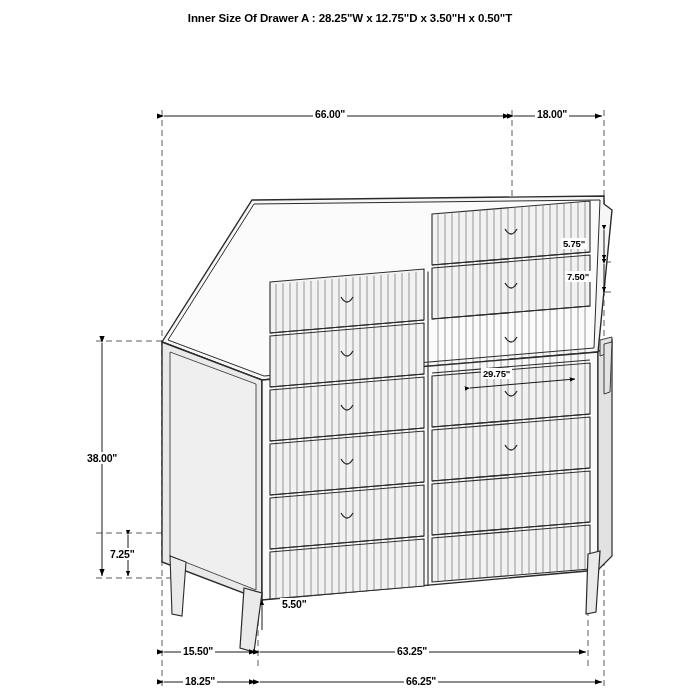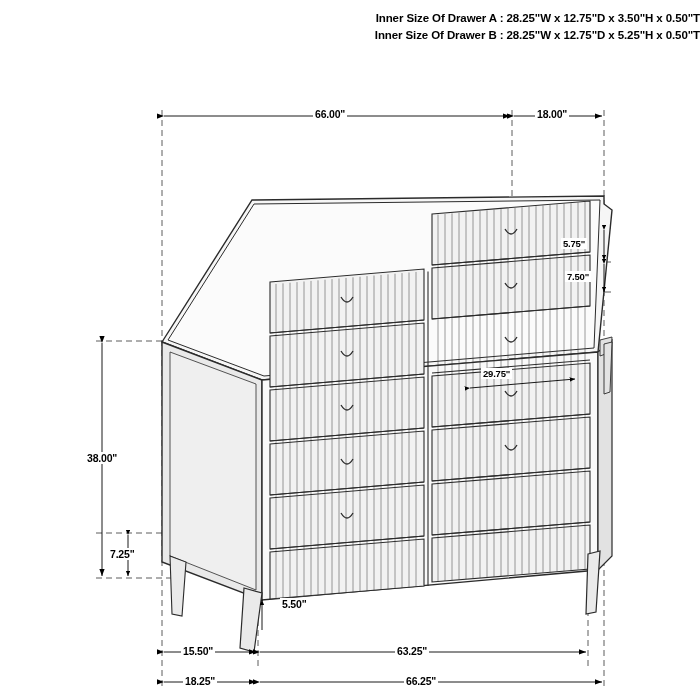--- a/index.html
+++ b/index.html
@@ -19,21 +19,21 @@
     position: absolute;
     inset: 0;
     width: 700px;
     height: 700px;
   }
   .header {
     position: absolute;
     top: 10px;
     left: 0;
     width: 700px;
-    text-align: right;
+    text-align: center;
     font-size: 11.5px;
     font-weight: bold;
     line-height: 17px;
     letter-spacing: -0.1px;
   }
   .header div {
     white-space: nowrap;
   }
   svg.draw {
     position: absolute;
@@ -53,21 +53,20 @@
     font-size: 9.5px;
   }
 </style>
 </head>
 <body>
 
 <div id="stage">
 
   <div class="header">
     <div>Inner Size Of Drawer A : 28.25"W x 12.75"D x 3.50"H x 0.50"T</div>
-    <div>Inner Size Of Drawer B : 28.25"W x 12.75"D x 5.25"H x 0.50"T</div>
   </div>
 
   <svg class="draw" width="700" height="700" viewBox="0 0 700 700">
 
     <g stroke="#333" stroke-width="0.8" fill="none" stroke-dasharray="6 4">
 
       <line x1="162" y1="110" x2="162" y2="688"></line>
 
       <line x1="512" y1="110" x2="512" y2="200"></line>
 

